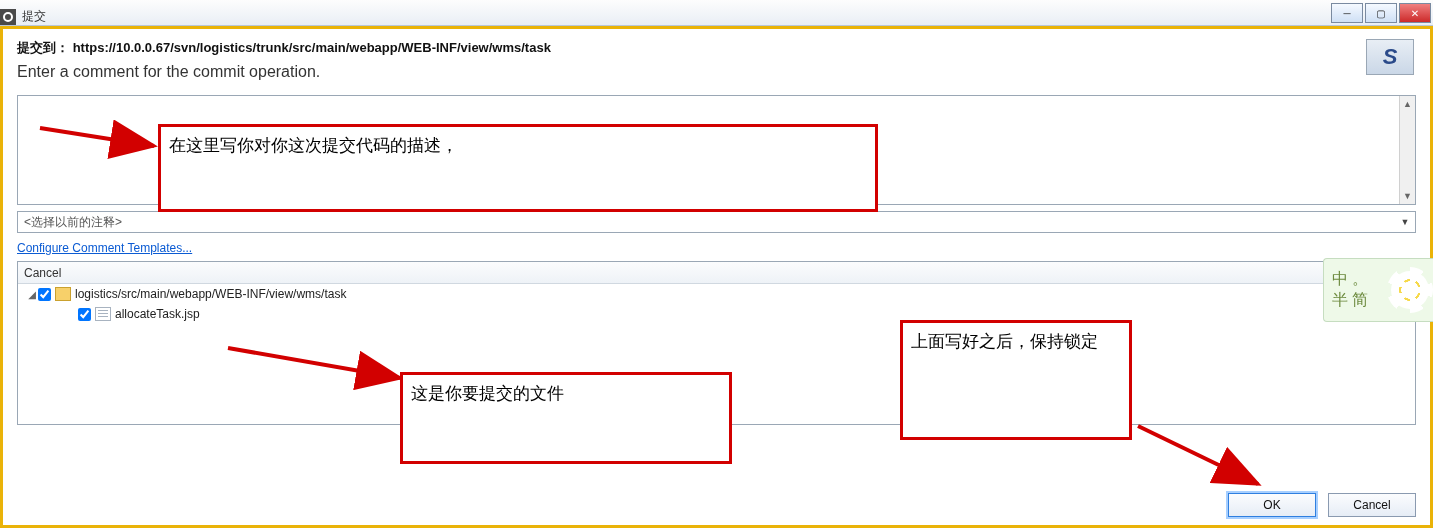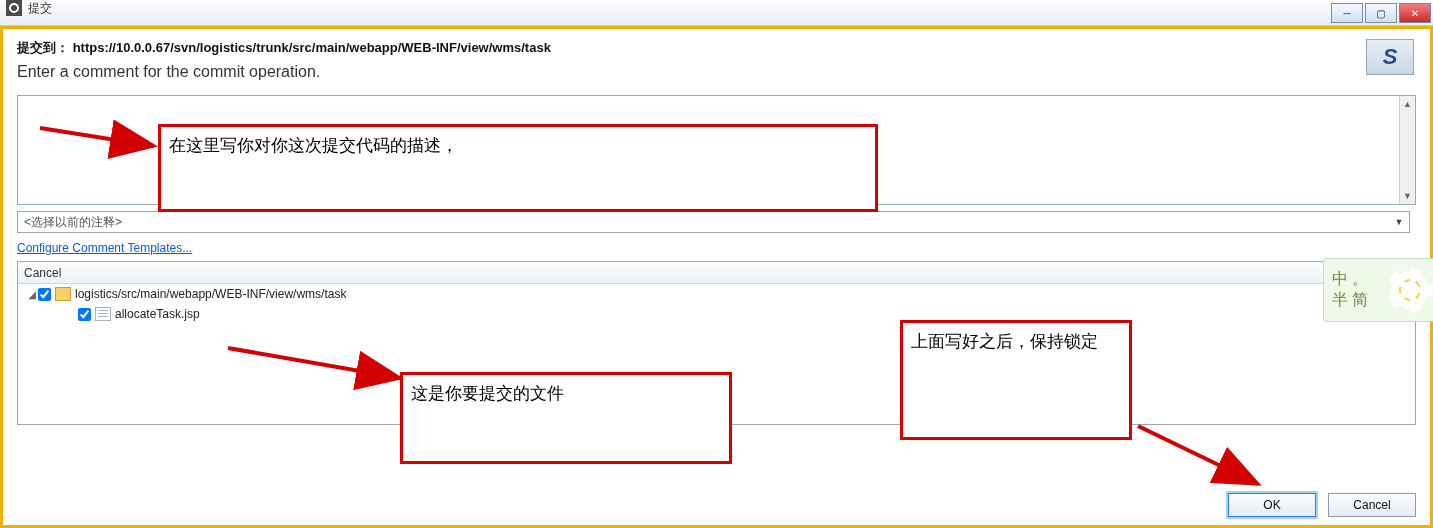--- a/index.html
+++ b/index.html
@@ -1,19 +1,19 @@
 <!DOCTYPE html>
 <html><head>
 <meta charset="utf-8">
 <style>
 * { box-sizing: border-box; margin: 0; padding: 0; }
 body { font-family: "Segoe UI", Tahoma, sans-serif; font-size: 12px; background: #fff; width: 1433px; height: 528px; position: relative; overflow: hidden; }
 
 
-.titlebar { height: 26px; background: linear-gradient(#fdfdfd,#e9eef5); border-bottom: 1px solid #b9c7d8; display: flex; align-items: flex-start; padding-left: 6px; }
+.titlebar { height: 26px; background: linear-gradient(#fdfdfd,#e9eef5); border-bottom: 1px solid #b9c7d8; display: flex; align-items: flex-end; }
 .titlebar .appicon { width: 16px; height: 16px; background: #4a4a4a; display: inline-block; margin-right: 6px; position: relative; }
 .titlebar .appicon::before { content:""; position:absolute; inset:3px; border:2px solid #fff; border-radius:50%; }
 .titlebar .title { color:#333; }
 .winctrls { position:absolute; top:0; right:0; display:flex; }
 .winbtn { width:32px; height:20px; margin:3px 2px 0 0; border:1px solid #7a8aa0; background:linear-gradient(#f5f9ff,#cfe0f5); display:flex; align-items:center; justify-content:center; font-size:10px; color:#222; cursor:default; }
 .winbtn.close { background:linear-gradient(#f08080,#cc2a2a); color:#fff; }
 
 
 .dialog { position:absolute; top:26px; left:0; right:0; bottom:0; border:3px solid #eab308; background:#fff; }
 
@@ -24,21 +24,21 @@
 .header-logo { position:absolute; right:16px; top:10px; width:48px; height:36px; background:linear-gradient(#e8eef5,#cad7e7); border:1px solid #9aa7b5; display:flex; align-items:center; justify-content:center; font-style:italic; font-weight:bold; color:#2a4a8a; font-size:22px; }
 
 
 .comment-wrap { margin:0 14px 6px 14px; border:1px solid #9aa7b5; height:110px; position:relative; background:#fff; }
 .comment-wrap textarea { border:none; outline:none; width:calc(100% - 18px); height:100%; resize:none; font-family:inherit; font-size:12px; padding:2px 4px; }
 .scrollbar { position:absolute; right:0; top:0; bottom:0; width:16px; background:#f0f0f0; border-left:1px solid #d0d0d0; display:flex; flex-direction:column; }
 .scrollbar .arr { height:16px; display:flex; align-items:center; justify-content:center; font-size:9px; color:#666; }
 .scrollbar .track { flex:1; }
 
 
-.prev-wrap { margin:4px 20px 4px 14px; border:1px solid #9aa7b5; height:22px; display:flex; align-items:center; padding-left:6px; background:#fff; color:#555; position:relative; }
+.prev-wrap { margin:4px 14px 4px 14px; border:1px solid #9aa7b5; height:22px; display:flex; align-items:center; padding-left:6px; background:#fff; color:#555; position:relative; }
 .prev-wrap .dd { position:absolute; right:2px; top:2px; bottom:2px; width:16px; display:flex; align-items:center; justify-content:center; font-size:9px; color:#444; }
 
 
 .conf-link { margin:4px 14px 6px 14px; color:#0b5bd3; text-decoration:underline; display:inline-block; }
 
 
 .changes-wrap { margin:0 14px 0 14px; border:1px solid #9aa7b5; background:#fff; }
 .changes-head { height:22px; border-bottom:1px solid #d0d8e0; background:linear-gradient(#fbfcfd,#eef2f7); display:flex; align-items:center; padding:0 8px 0 6px; font-size:12px; color:#333; }
 .changes-head .spacer { flex:1; }
 .changes-head label { display:flex; align-items:center; gap:4px; }

